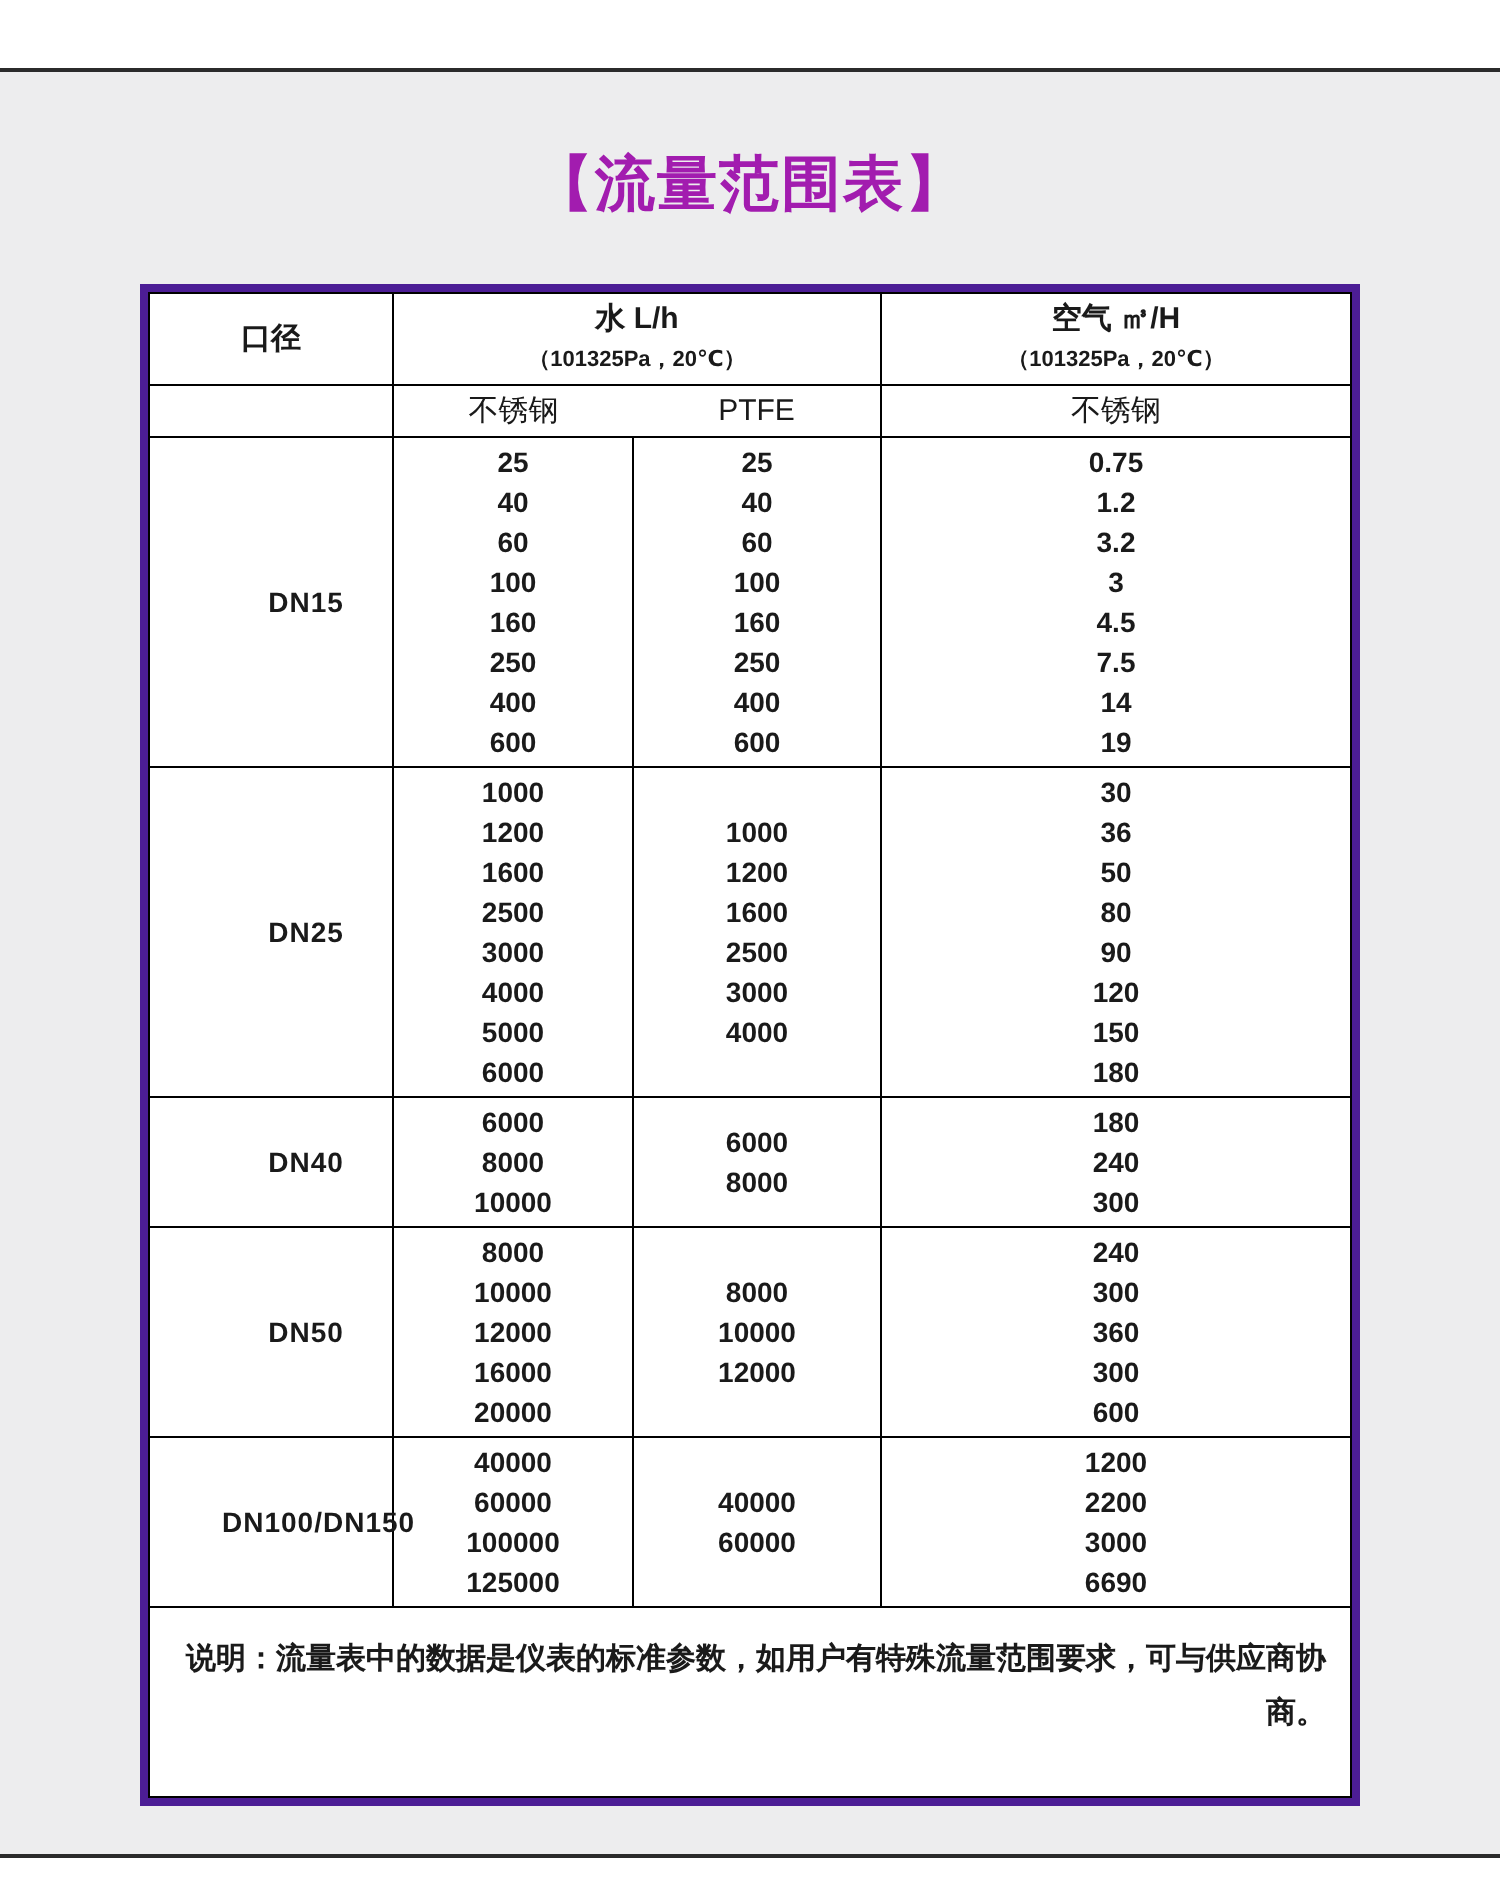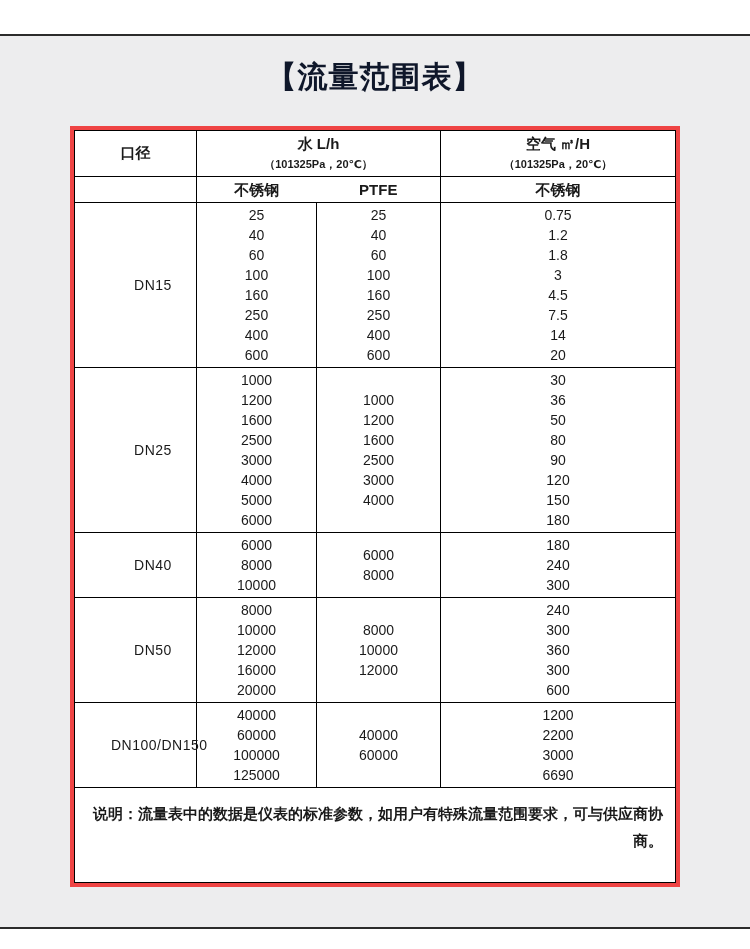--- a/index.html
+++ b/index.html
@@ -5,38 +5,38 @@
   html,body{margin:0;padding:0;}
   body{
     width:750px;height:949px;background:#ffffff;
     font-family:"Liberation Sans","DejaVu Sans",sans-serif;
     color:#1a1a1a;overflow:hidden;
   }
   .top-band{height:34px;background:#ffffff;}
   .hrule{height:2px;background:#2b2b2b;width:100%;}
   .main{background:#ededee;height:891px;box-sizing:border-box;padding-top:18px;}
   .page-title{
-    text-align:center;font-size:30px;font-weight:bold;color:#0f172a;
-    margin:0;height:46px;line-height:46px;letter-spacing:1px;
+    text-align:center;font-size:30px;font-weight:bold;color:#a21caf;
+    margin:16px;height:46px;line-height:46px;letter-spacing:1px;
   }
   .table-wrap{
     width:602px;margin:26px auto 0 auto;
-    border:4px solid #ef4444;background:#ffffff;
+    border:4px solid #4c1d95;background:#ffffff;
   }
   table{border-collapse:collapse;width:100%;table-layout:fixed;}
   td{border:1px solid #000;text-align:center;vertical-align:middle;}
   col.c1{width:122px;} col.c2{width:120px;} col.c3{width:124px;} col.c4{width:auto;}
   .h1 td{height:43px;font-size:15px;font-weight:bold;padding:1px 0;}
   .h1 .cond{font-size:11px;font-weight:bold;}
   .h1 .unit-line{line-height:20px;}
-  .h2 td{height:23px;font-size:15px;font-weight:bold;line-height:23px;}
+  .h2 td{height:23px;font-size:15px;font-weight:normal;line-height:23px;}
   .hide-right{border-right-style:hidden;}
   .hide-left{border-left-style:hidden;}
-  td.dn-cell{font-size:14px;font-weight:normal;letter-spacing:0.5px;padding-left:36px;}
-  td.vals{padding:2px 0;}
+  td.dn-cell{font-size:14px;font-weight:bold;letter-spacing:0.5px;padding-left:36px;}
+  td.vals{padding:2px 0;font-weight:bold;}
   .line{height:20px;line-height:20px;font-size:14px;}
   td.note-cell{
     height:82px;vertical-align:top;text-align:right;
     padding:12px 12px 0 10px;font-size:15px;font-weight:bold;line-height:27px;
   }
 </style>
 </head>
 <body>
 
 <div class="top-band"></div>
@@ -91,26 +91,26 @@
               <div class="line">60</div>
               <div class="line">100</div>
               <div class="line">160</div>
               <div class="line">250</div>
               <div class="line">400</div>
               <div class="line">600</div>
             </td>
             <td class="vals">
               <div class="line">0.75</div>
               <div class="line">1.2</div>
-              <div class="line">1.8</div>
+              <div class="line">3.2</div>
               <div class="line">3</div>
               <div class="line">4.5</div>
               <div class="line">7.5</div>
               <div class="line">14</div>
-              <div class="line">20</div>
+              <div class="line">19</div>
             </td>
           </tr>
           <tr>
             <td class="dn-cell">DN25</td>
             <td class="vals">
               <div class="line">1000</div>
               <div class="line">1200</div>
               <div class="line">1600</div>
               <div class="line">2500</div>
               <div class="line">3000</div>

